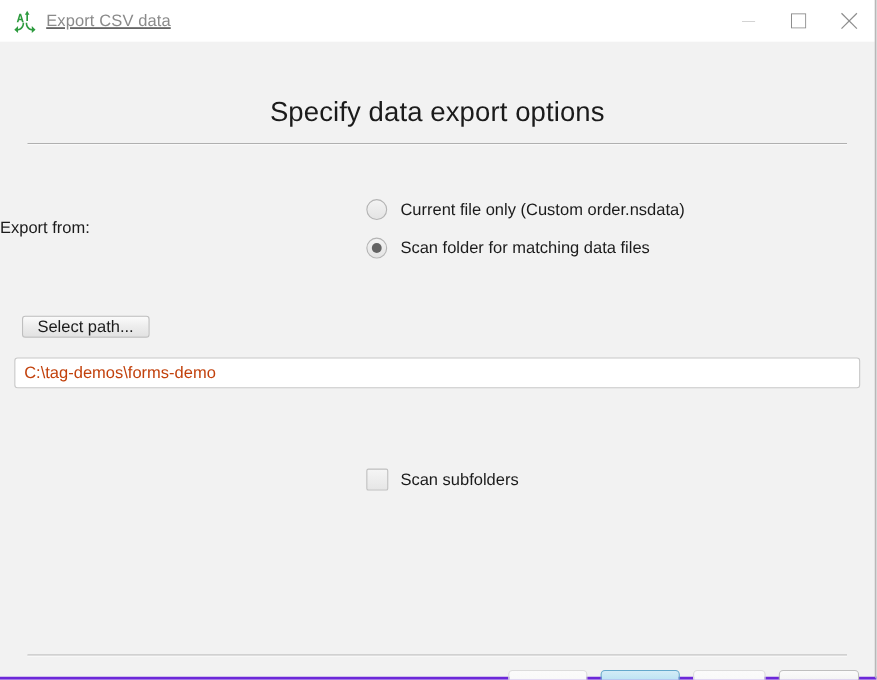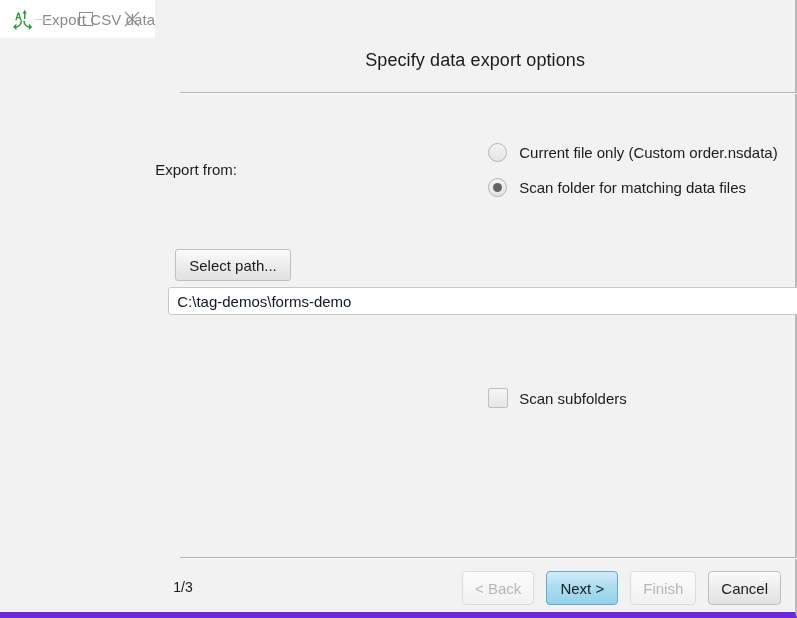--- a/index.html
+++ b/index.html
@@ -15,24 +15,25 @@
     background: #ffffff;
     -webkit-font-smoothing: antialiased;
   }
 
   .window {
     position: relative;
     width: 797px;
     height: 618px;
     box-sizing: border-box;
     border-right: 2px solid #b8b8b8;
-    border-bottom: 6px solid #6d28d9;
+    border-bottom: 3px solid #6d28d9;
     background: #f2f2f2;
     display: flex;
-    flex-direction: row;
+    flex-direction: column;
+    text-decoration: underline;
   }
 
   
   .titlebar {
     height: 38px;
     min-height: 38px;
     background: #ffffff;
     display: flex;
     align-items: center;
     position: relative;
@@ -76,21 +77,21 @@
     flex: 1 1 auto;
     background: #f2f2f2;
   }
 
   .page-heading {
     position: absolute;
     left: 0;
     right: 0;
     top: 50px;
     text-align: center;
-    font-size: 18px;
+    font-size: 25px;
     color: #1b1b1b;
     letter-spacing: 0.1px;
   }
 
   .rule {
     position: absolute;
     left: 25px;
     width: 745px;
     height: 0;
     border-top: 1px solid #b0b0b0;
@@ -145,21 +146,21 @@
     font-size: 15px;
     color: #1b1b1b;
     white-space: nowrap;
   }
 
   
   .select-path-btn {
     position: absolute;
     left: 20px;
     top: 249px;
-    height: 32px;
+    height: 20px;
     padding: 0 13px;
     box-sizing: border-box;
     display: flex;
     align-items: center;
     justify-content: center;
     font-family: "Liberation Sans", sans-serif;
     font-size: 15px;
     color: #1b1b1b;
     border: 1px solid #bfbfbf;
     border-radius: 3px;
@@ -174,21 +175,21 @@
     left: 13px;
     top: 287px;
     width: 769px;
     height: 28px;
     box-sizing: border-box;
     border: 1px solid #c8c8c8;
     border-radius: 3px;
     background: #ffffff;
     font-family: "Liberation Sans", sans-serif;
     font-size: 15px;
-    color: #0f172a;
+    color: #c2410c;
     padding: 0 8px;
     outline: none;
   }
 
   
   .checkbox-row {
     position: absolute;
     left: 333px;
     top: 369px;
     display: flex;

